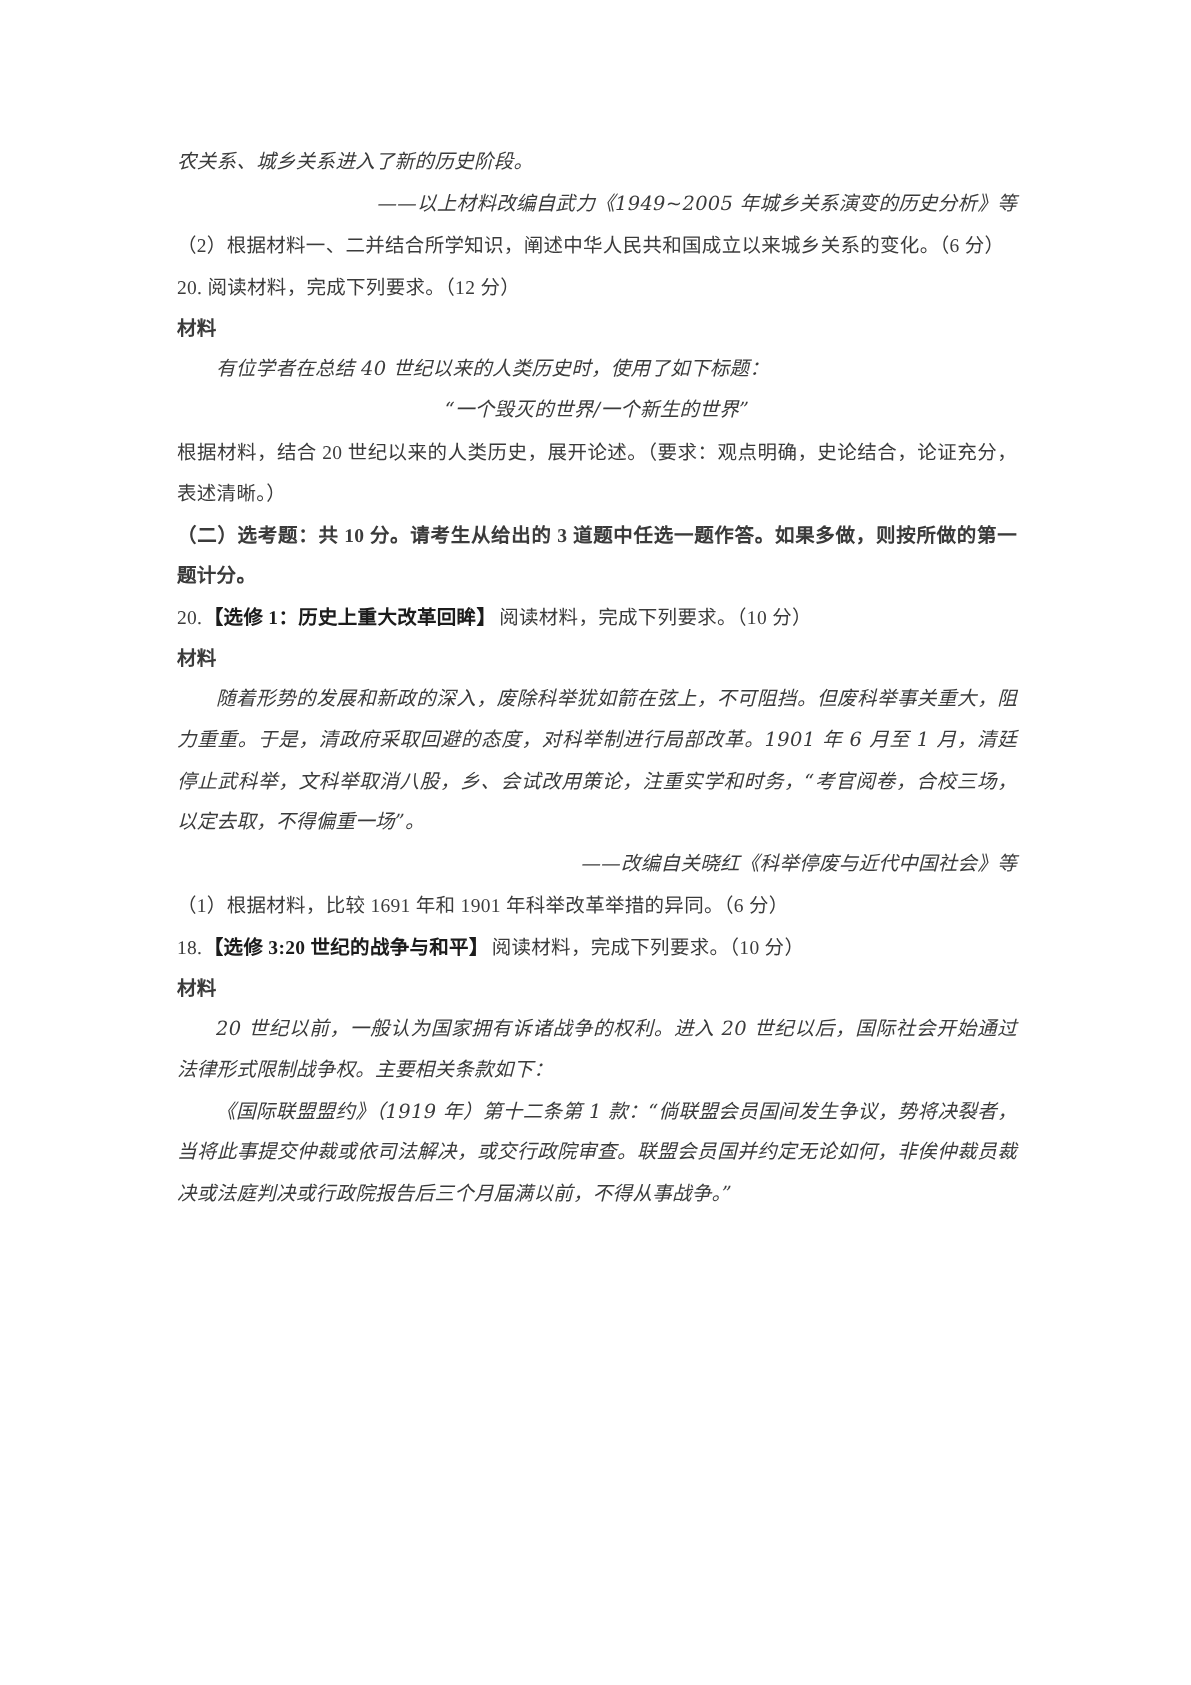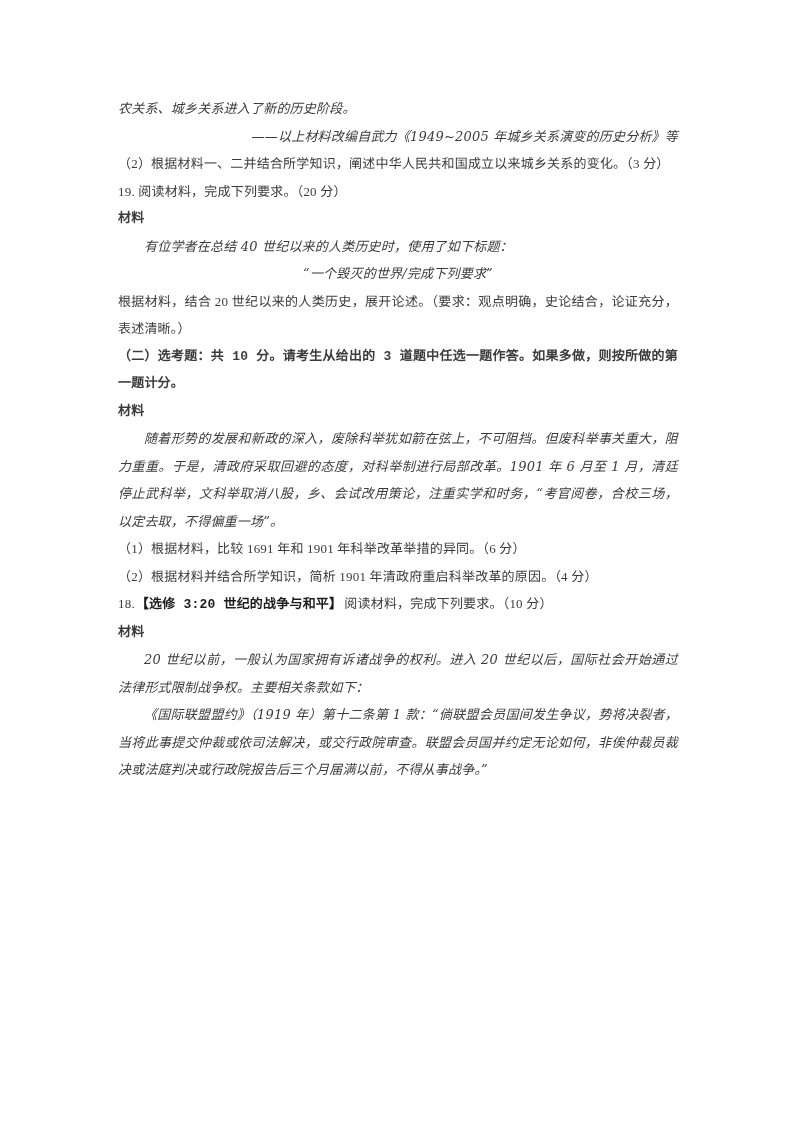--- a/index.html
+++ b/index.html
@@ -37,49 +37,50 @@
   
   .kai{
     font-style:italic;
     font-family:"DejaVu Serif", serif;
   }
   
   .hei{
     font-style:normal;
     font-weight:700;
     color:var(--heading);
-    font-family:Liberation Mono, monospace;
+    font-family:Liberation Serif, serif;
   }
   .indent{text-indent:2em;}
   .right{text-align:right;text-align-last:right;}
   .center{text-align:center;text-align-last:center;}
   .stem .module{margin:0 2px 0 1px;}
 </style>
 </head>
 <body>
 
 <div class="page">
   <div class="content">
 
     <p class="kai">农关系、城乡关系进入了新的历史阶段。</p>
     <p class="kai right">——以上材料改编自武力《1949~2005 年城乡关系演变的历史分析》等</p>
-    <p>（2）根据材料一、二并结合所学知识，阐述中华人民共和国成立以来城乡关系的变化。（3 分）</p>
+    <p>（2）根据材料一、二并结合所学知识，阐述中华人民共和国成立以来城乡关系的变化。（6 分）</p>
 
-    <p>19. 阅读材料，完成下列要求。（20 分）</p>
+    <p>20. 阅读材料，完成下列要求。（12 分）</p>
     <p class="hei">材料</p>
     <p class="kai indent">有位学者在总结 40 世纪以来的人类历史时，使用了如下标题：</p>
-    <p class="kai center">“一个毁灭的世界/完成下列要求”</p>
+    <p class="kai center">“一个毁灭的世界/一个新生的世界”</p>
     <p>根据材料，结合 20 世纪以来的人类历史，展开论述。（要求：观点明确，史论结合，论证充分，表述清晰。）</p>
 
     <p class="hei">（二）选考题：共 10 分。请考生从给出的 3 道题中任选一题作答。如果多做，则按所做的第一题计分。</p>
 
+    <p class="stem"><span>20.</span><span class="hei module">【选修 1：历史上重大改革回眸】</span><span>阅读材料，完成下列要求。（10 分）</span></p>
     <p class="hei">材料</p>
     <p class="kai indent">随着形势的发展和新政的深入，废除科举犹如箭在弦上，不可阻挡。但废科举事关重大，阻力重重。于是，清政府采取回避的态度，对科举制进行局部改革。1901 年 6 月至 1 月，清廷停止武科举，文科举取消八股，乡、会试改用策论，注重实学和时务，“考官阅卷，合校三场，以定去取，不得偏重一场”。</p>
+    <p class="kai right">——改编自关晓红《科举停废与近代中国社会》等</p>
     <p>（1）根据材料，比较 1691 年和 1901 年科举改革举措的异同。（6 分）</p>
-    <p>（2）根据材料并结合所学知识，简析 1901 年清政府重启科举改革的原因。（4 分）</p>
 
     <p class="stem"><span>18.</span><span class="hei module">【选修 3:20 世纪的战争与和平】</span><span>阅读材料，完成下列要求。（10 分）</span></p>
     <p class="hei">材料</p>
     <p class="kai indent">20 世纪以前，一般认为国家拥有诉诸战争的权利。进入 20 世纪以后，国际社会开始通过法律形式限制战争权。主要相关条款如下：</p>
     <p class="kai indent">《国际联盟盟约》（1919 年）第十二条第 1 款：“倘联盟会员国间发生争议，势将决裂者，当将此事提交仲裁或依司法解决，或交行政院审查。联盟会员国并约定无论如何，非俟仲裁员裁决或法庭判决或行政院报告后三个月届满以前，不得从事战争。”</p>
 
   </div>
 </div>
 
 </body></html>

